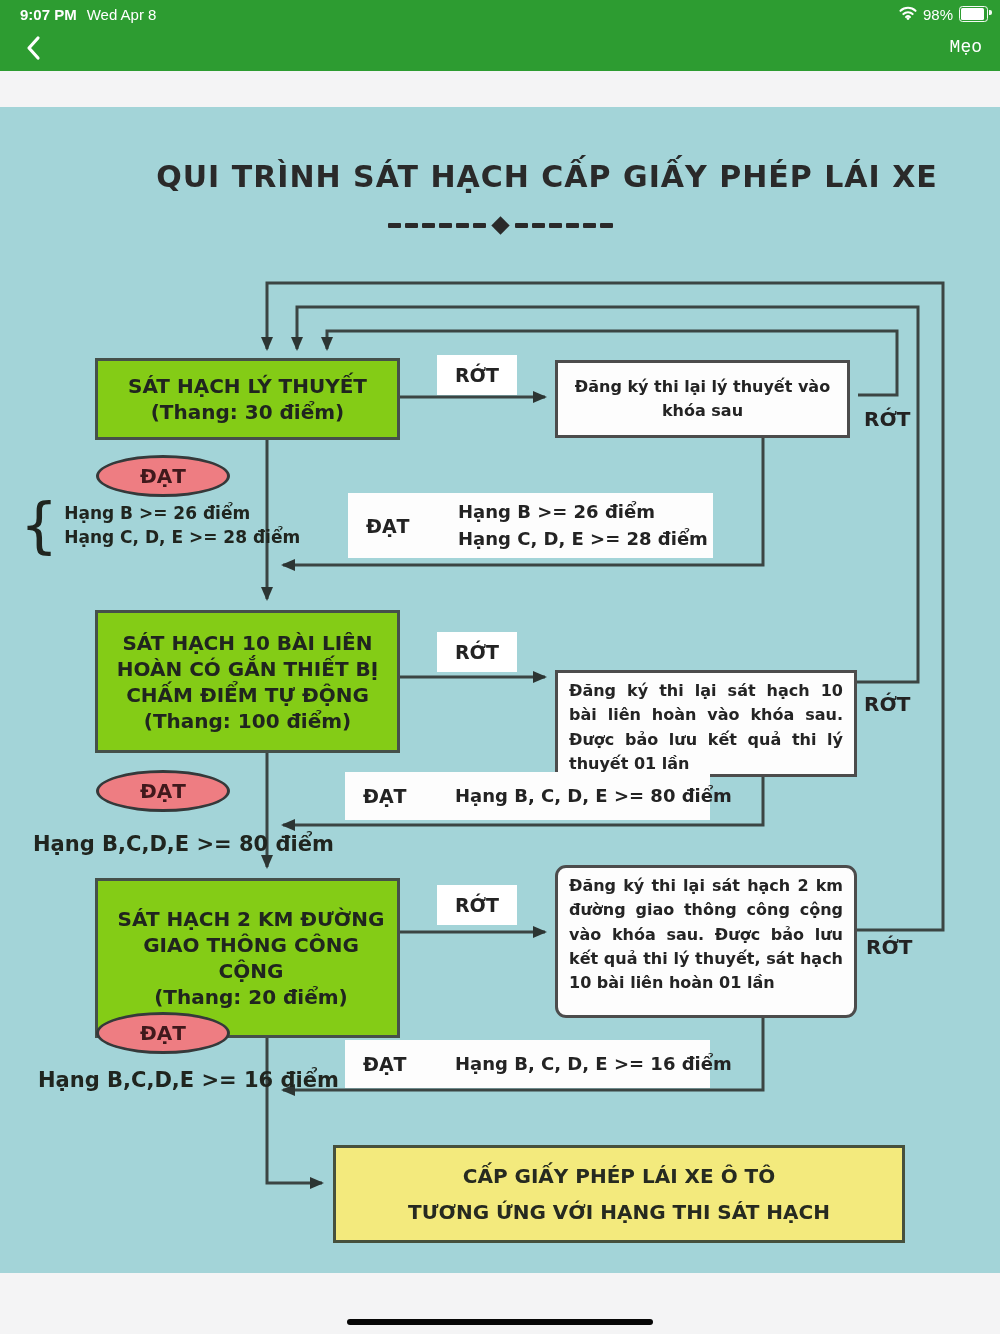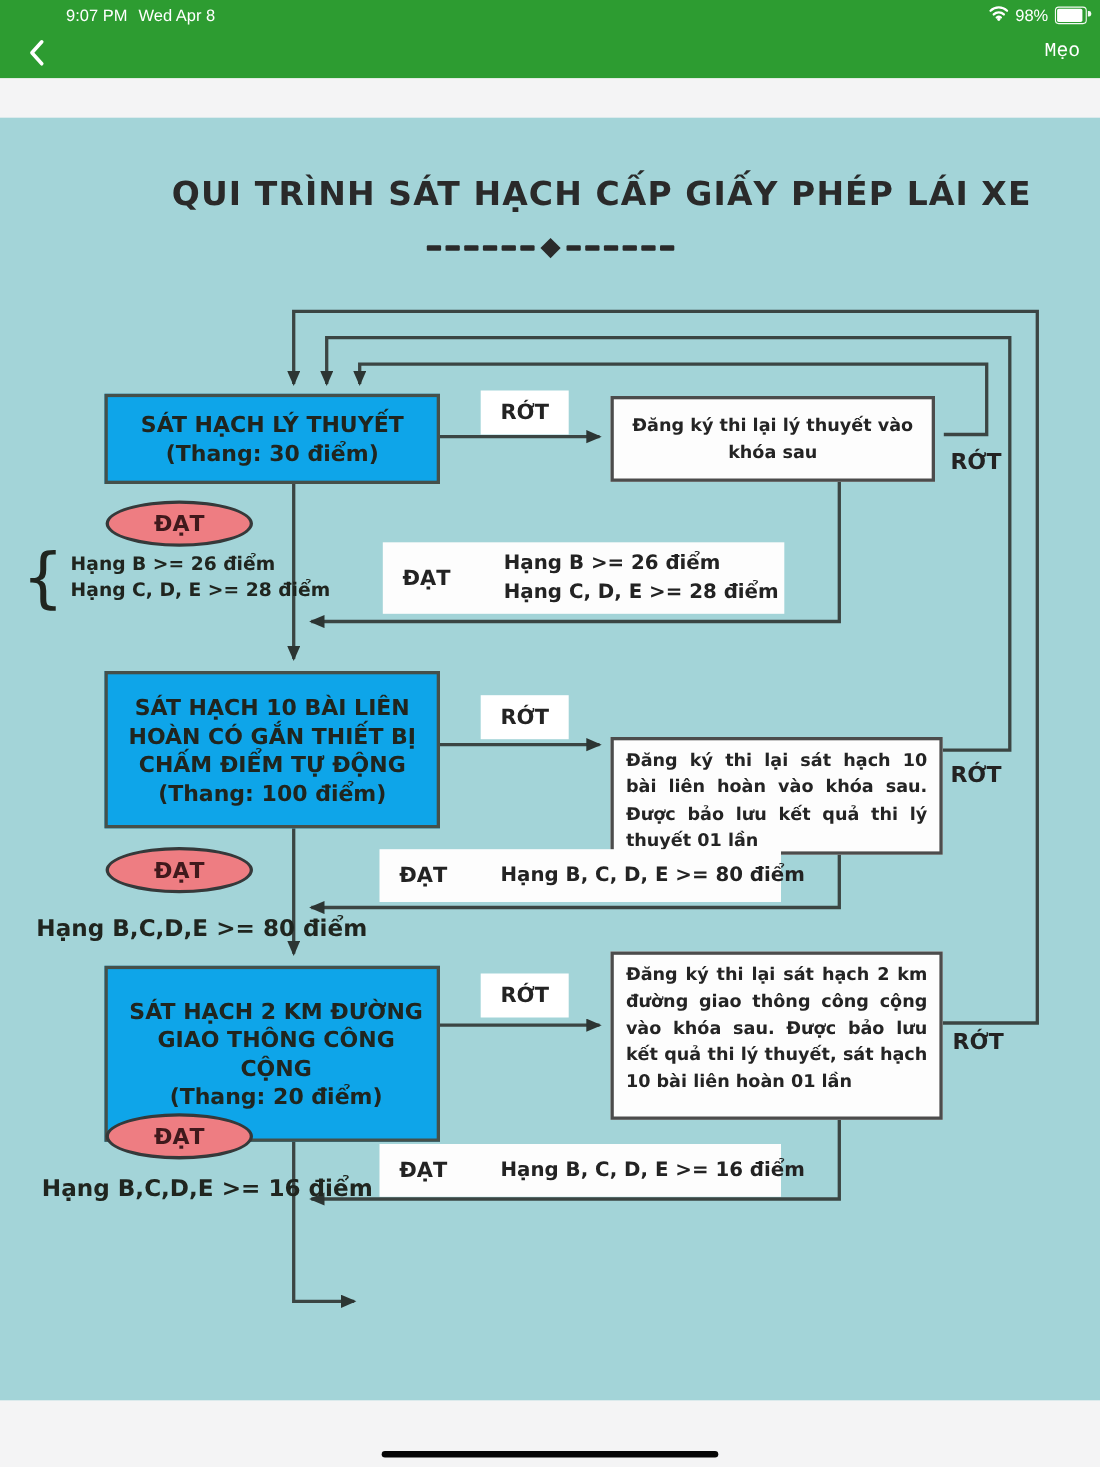--- a/index.html
+++ b/index.html
@@ -6,21 +6,21 @@
   body{
     width:1000px;height:1334px;position:relative;background:#f4f4f5;
     font-family:"DejaVu Sans","Liberation Sans",sans-serif;
     -webkit-font-smoothing:antialiased;overflow:hidden;
   }
   
   .header{position:absolute;top:0;left:0;width:1000px;height:71px;background:#2d9c31;}
   .status-bar{position:absolute;top:0;left:0;right:0;height:28px;display:flex;align-items:center;
     color:#fff;font-family:"Liberation Sans",sans-serif;font-size:15px;}
   .status-left{display:flex;gap:10px;margin-left:20px;align-items:center;}
-  .status-time{font-weight:400;margin-left:40px;}
+  .status-time{font-weight:700;}
   .status-right{margin-left:auto;display:flex;align-items:center;gap:6px;margin-right:12px;}
   .battery{width:25px;height:12px;border:1.5px solid rgba(255,255,255,.95);border-radius:3.5px;
     position:relative;display:flex;align-items:center;padding:1px;}
   .battery .level{height:100%;width:90%;background:#fff;border-radius:1.5px;}
   .battery:after{content:"";position:absolute;right:-4.5px;top:3px;width:2.5px;height:5px;
     background:rgba(255,255,255,.95);border-radius:0 2px 2px 0;}
   .nav-bar{position:absolute;top:28px;left:0;right:0;height:43px;}
   .nav-title{position:absolute;left:0;right:0;top:7px;text-align:center;color:#fff;
     font-size:21px;font-weight:700;font-family:"Liberation Sans",sans-serif;}
   .back-btn{position:absolute;left:16px;top:5px;width:34px;height:34px;display:flex;
@@ -30,21 +30,21 @@
   
   .flow-panel{position:absolute;top:107px;left:0;width:1000px;height:1166px;background:#a3d4d8;}
   .flow-panel *{box-sizing:border-box;}
   .connectors{position:absolute;inset:0;}
   .fc-title{position:absolute;top:52px;left:0;width:100%;text-align:center;
     font-size:30px;font-weight:700;color:#2a2a2a;letter-spacing:1px;margin-left:47px;}
   .divider{position:absolute;top:112px;left:0;width:100%;display:flex;
     justify-content:center;align-items:center;gap:4px;}
   .divider .dash{width:13px;height:5px;background:#2a2a2a;border-radius:1px;}
   .divider .diamond{width:13px;height:13px;background:#2a2a2a;transform:rotate(45deg);margin:0 4px;}
-  .stage-box{position:absolute;background:#0ea5e9;border:3px solid#45504a;
+  .stage-box{position:absolute;background:#84cc16;border:3px solid#45504a;
     display:flex;flex-direction:column;justify-content:center;align-items:center;
     text-align:center;font-weight:700;color:#20251f;font-size:20px;line-height:1.3;padding:4px 8px;}
   .retry-box{position:absolute;background:#fdfdfd;border:3px solid#4c4c4c;
     color:#242424;font-weight:700;font-size:16px;line-height:1.52;padding:6px 11px;}
   .retry-center{display:flex;align-items:center;justify-content:center;text-align:center;}
   .retry-justify{text-align:justify;}
   .fail-chip{position:absolute;width:80px;height:40px;background:#fff;
     display:flex;align-items:center;justify-content:center;
     font-weight:700;font-size:19px;color:#232323;}
   .fail-side{position:absolute;font-weight:700;font-size:20px;color:#232323;}
@@ -182,24 +182,28 @@
   <div class="pass-box" style="left:345px;top:665px;width:365px;height:48px;">
     <span class="pb-label">ĐẠT</span>
     <span class="pb-cond">Hạng B, C, D, E &gt;= 80 điểm</span>
   </div>
 
   <div class="stage-box" style="left:95px;top:771px;width:305px;height:160px;padding-left:15px;">
     <span>SÁT HẠCH 2 KM ĐƯỜNG GIAO THÔNG CÔNG CỘNG</span>
     <span>(Thang: 20 điểm)</span>
   </div>
   <div class="fail-chip" style="left:437px;top:778px;">RỚT</div>
-  <div class="retry-box retry-justify" style="left:555px;top:758px;width:302px;height:153px;">Đăng ký thi lại sát hạch 2 km đường giao thông công cộng vào khóa sau. Được bảo lưu kết quả thi lý thuyết, sát hạch 10 bài liên hoàn 01 lần</div>
+  <div class="retry-box retry-justify" style="left:555px;top:758px;width:302px;height:153px;border-radius:11px;">Đăng ký thi lại sát hạch 2 km đường giao thông công cộng vào khóa sau. Được bảo lưu kết quả thi lý thuyết, sát hạch 10 bài liên hoàn 01 lần</div>
   <div class="fail-side" style="left:866px;top:828px;">RỚT</div>
   <div class="pass-ellipse" style="left:96px;top:905px;">ĐẠT</div>
   <div class="pass-note" style="left:38px;top:961px;">Hạng B,C,D,E &gt;= 16 điểm</div>
   <div class="pass-box" style="left:345px;top:933px;width:365px;height:48px;">
     <span class="pb-label">ĐẠT</span>
     <span class="pb-cond">Hạng B, C, D, E &gt;= 16 điểm</span>
   </div>
 
+  <div class="final-box">
+    <span>CẤP GIẤY PHÉP LÁI XE Ô TÔ</span>
+    <span>TƯƠNG ỨNG VỚI HẠNG THI SÁT HẠCH</span>
+  </div>
 </div>
 
 <div class="home-indicator"></div>
 
 </body></html>

